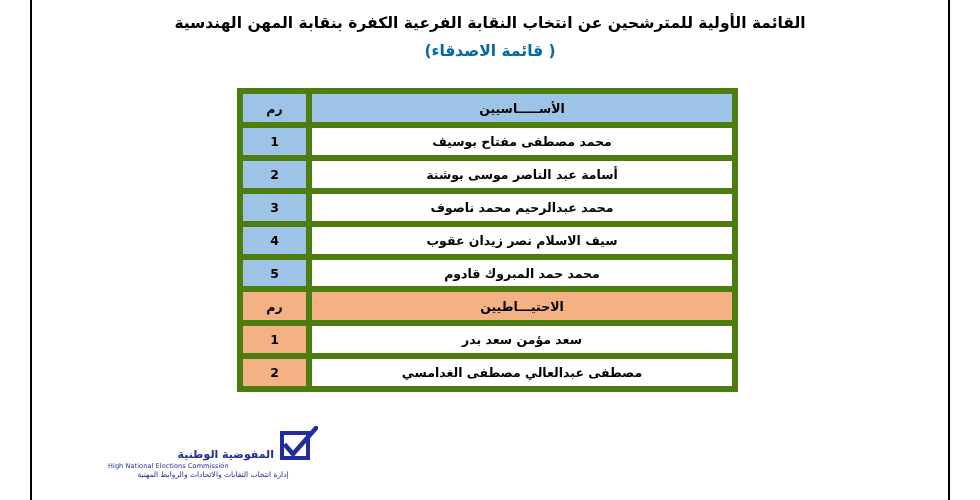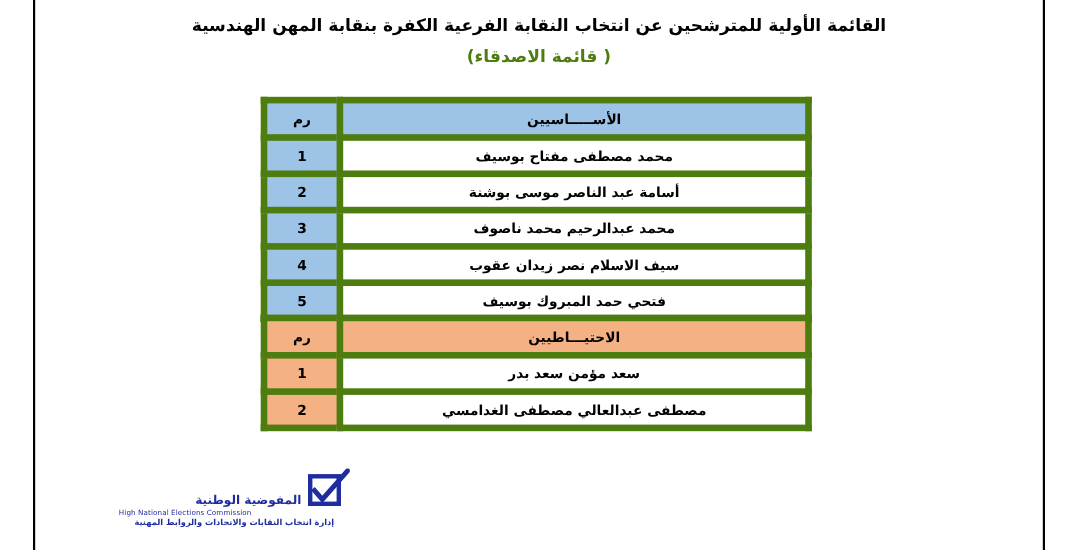--- a/index.html
+++ b/index.html
@@ -49,21 +49,21 @@
     font-weight: bold;
     letter-spacing: -0.2px;
     line-height: 1.5;
     color: #000;
     direction: rtl;
   }
   .doc-subtitle {
     margin-top: 7px;
     font-size: 15.5px;
     font-weight: bold;
-    color: #4d7c0f;
+    color: #0369a1;
     direction: rtl;
   }
 
   
   .tbl-wrap {
     position: absolute;
     left: 211px;
     width: 495px;
   }
   .tbl-wrap.main { top: 88px; }
@@ -144,21 +144,21 @@
     direction: ltr;
     text-align: left;
     white-space: nowrap;
   }
   .logo-sub {
     position: absolute;
     right: 0;
     top: 46px;
     width: 210px;
     color: #1f2d9e;
-    font-weight: bold;
+    font-weight: normal;
     font-size: 7.5px;
     letter-spacing: 0.1px;
     text-align: center;
     white-space: nowrap;
   }
 </style>
 </head>
 <body>
 
 <div class="page-rule left"></div>
@@ -194,21 +194,21 @@
         </tr>
         <tr>
           <td class="cell-name">محمد عبدالرحيم محمد ناصوف</td>
           <td class="c-num cell-num">3</td>
         </tr>
         <tr>
           <td class="cell-name">سيف الاسلام نصر زيدان عقوب</td>
           <td class="c-num cell-num">4</td>
         </tr>
         <tr>
-          <td class="cell-name">فتحي حمد المبروك بوسيف</td>
+          <td class="cell-name">محمد حمد المبروك قادوم</td>
           <td class="c-num cell-num">5</td>
         </tr>
       </tbody>
     </table>
   </div>
 
   <div class="tbl-wrap alt">
     <table class="cand alt">
       <colgroup>
         <col class="col-name">

